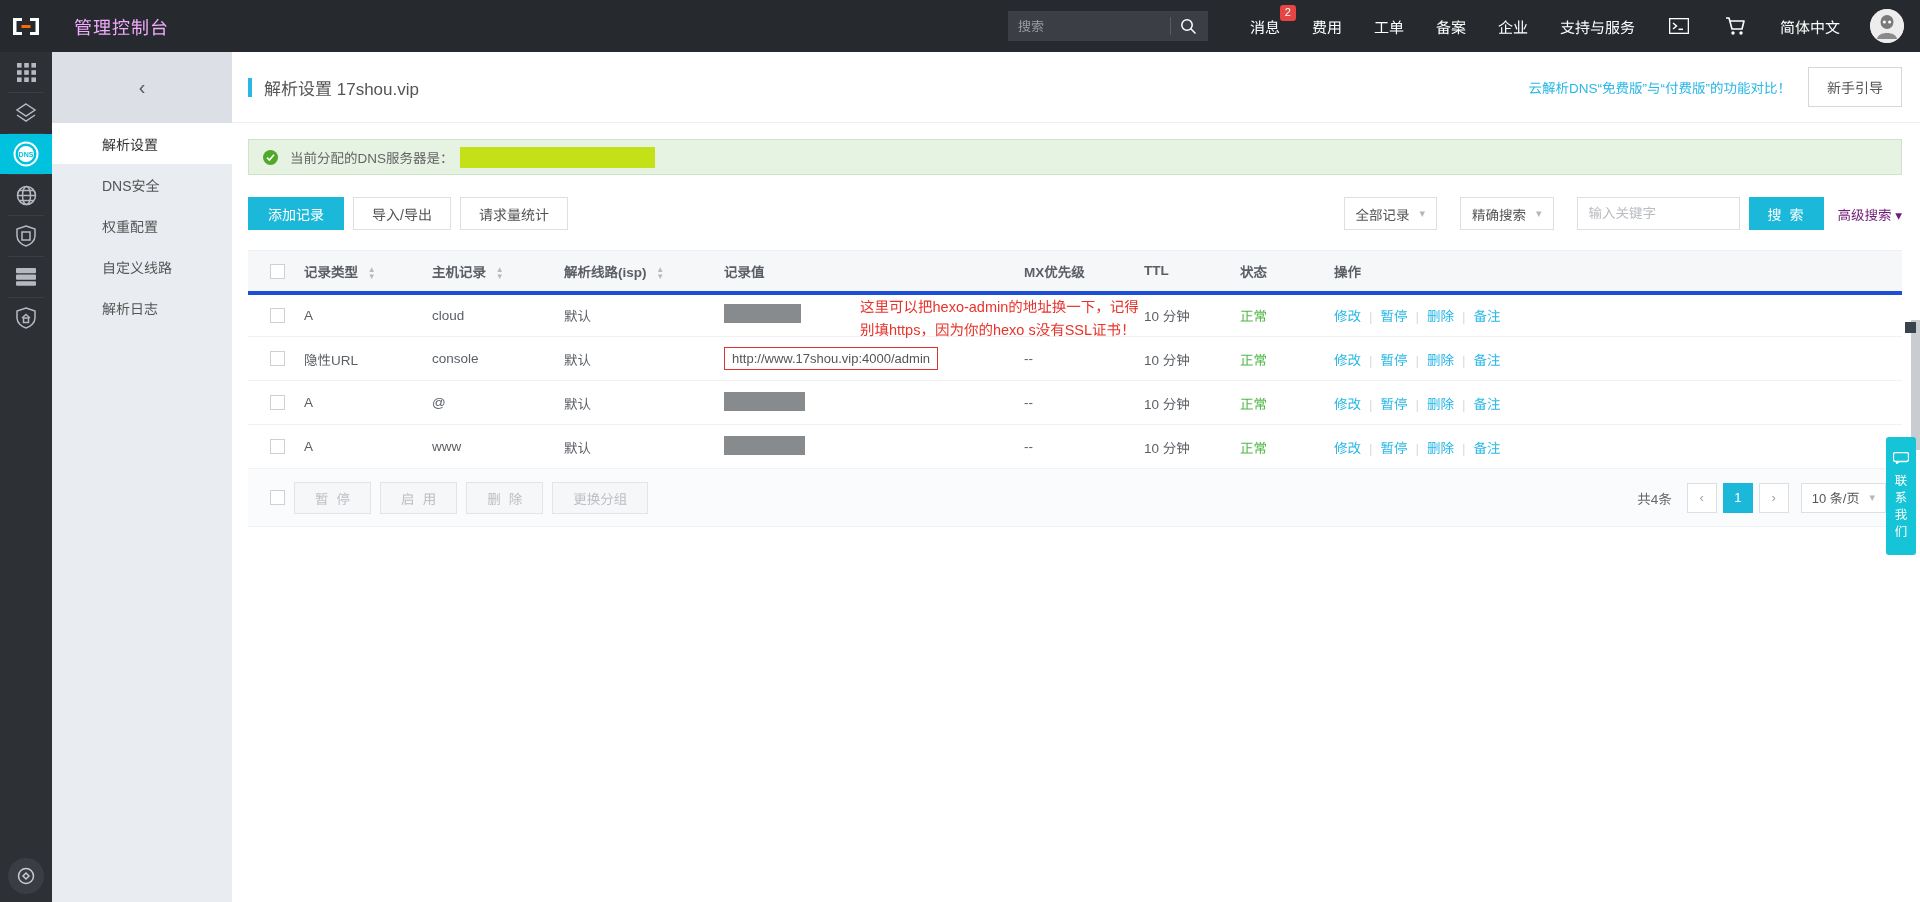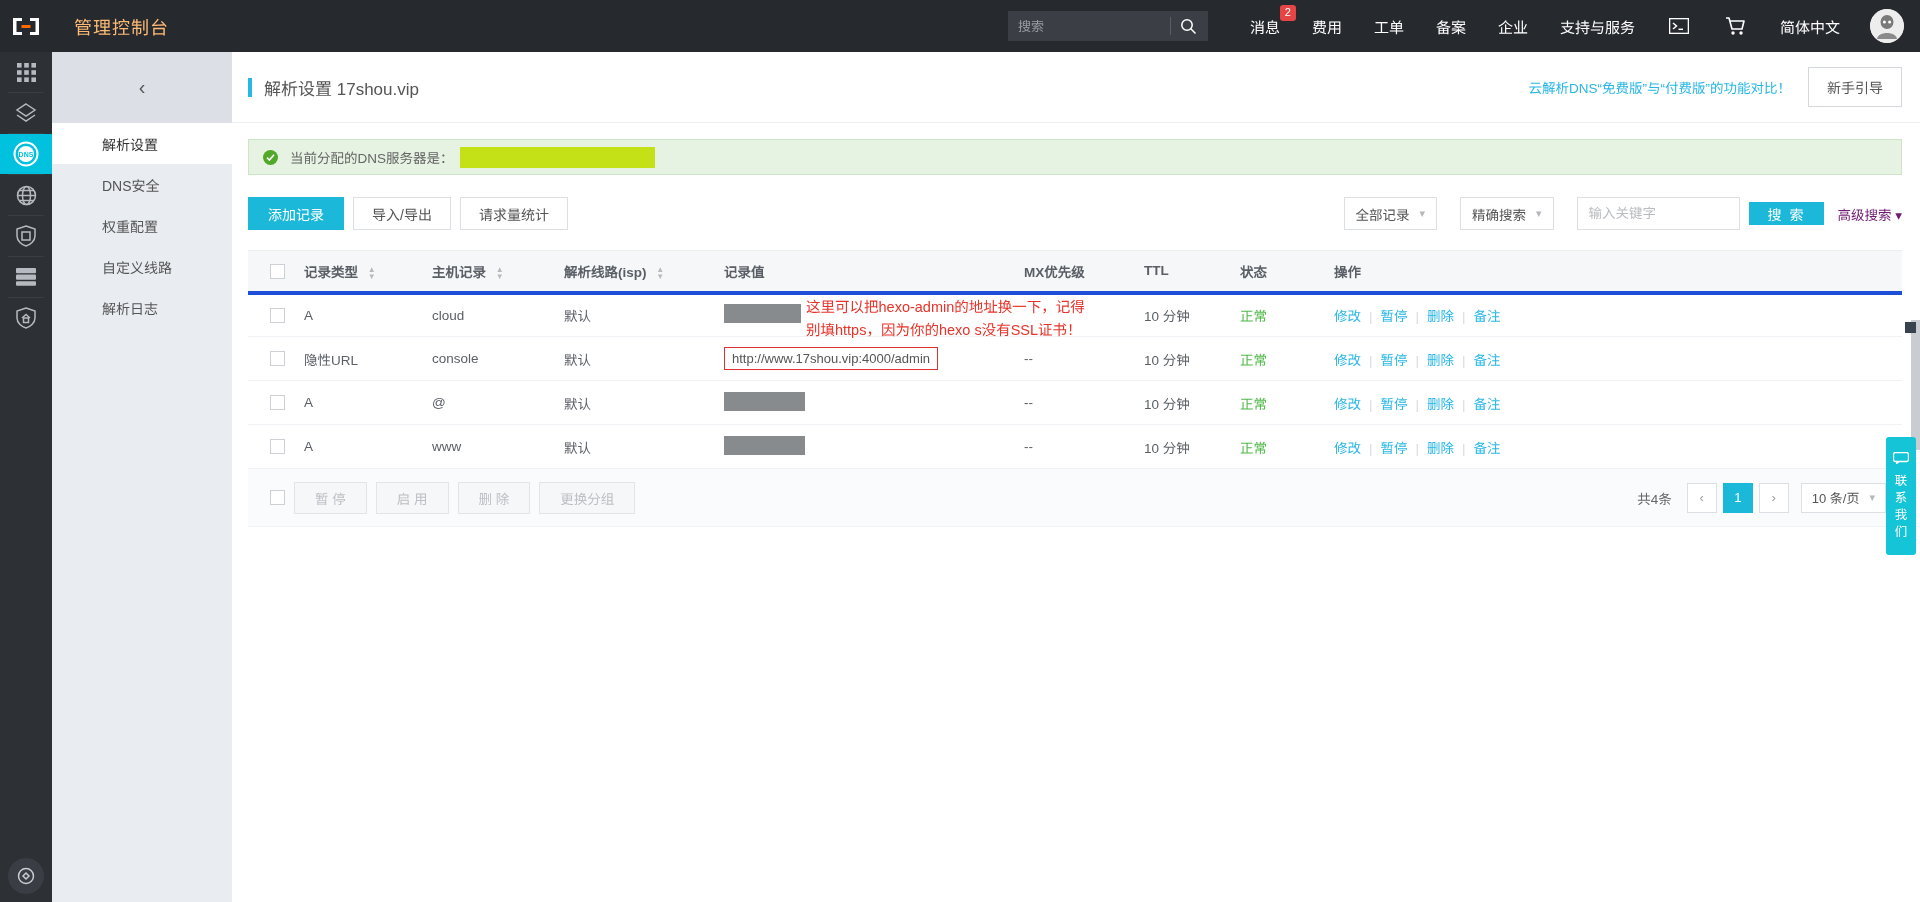--- a/index.html
+++ b/index.html
@@ -15,21 +15,21 @@
   .topbar {
     position: absolute; top: 0; left: 0; width: 1920px; height: 52px;
     background: #26292e; display: flex; align-items: center;
   }
   .logo-box { width: 52px; height: 52px; display: flex; align-items: center; justify-content: center; }
   .logo-mark {
     width: 30px; height: 19px; position: relative;
   }
   .logo-mark svg { display: block; }
   .console-title {
-    color: #fdba74; font-size: 18px; margin-left: 22px; letter-spacing: 1px;
+    color: #f0abfc; font-size: 18px; margin-left: 22px; letter-spacing: 1px;
   }
   .topbar-right {
     margin-left: auto; display: flex; align-items: center; height: 52px;
   }
   .top-search {
     width: 200px; height: 30px; background: #3b3f45; display: flex; align-items: center;
     margin-right: 26px; position: relative;
   }
   .top-search input {
     background: transparent; border: 0; outline: none; color: #ddd;
@@ -137,21 +137,21 @@
     justify-content: space-between; padding: 0 11px; font-size: 13.5px; color: #555;
     cursor: pointer; background: #fff; margin-right: 23px;
   }
   .caret { color: #b4b8bd; font-size: 11px; margin-left: 10px; }
   .kw-input {
     border: 1px solid #dcdfe3; height: 33px; width: 163px; padding: 0 11px; font-size: 13.5px;
     outline: none; color: #555; font-family: "Liberation Sans", sans-serif; background: #fff;
   }
   .kw-input::placeholder { color: #b9bcc0; }
   .btn-search {
-    background: #1cb8d9; color: #fff; border: 0; height: 23px; padding: 0 19px; margin-left: 9px;
+    background: #1cb8d9; color: #fff; border: 0; height: 33px; padding: 0 19px; margin-left: 9px;
     font-size: 14px; cursor: pointer; letter-spacing: 2px; font-family: "Liberation Sans", sans-serif;
   }
   .adv-link { color: #701a75; font-size: 13.5px; margin-left: 13px; cursor: pointer; white-space: nowrap; }
 
   
   table { width: 100%; border-collapse: collapse; table-layout: fixed; }
   thead th {
     background: #f6f7f9; height: 42px; font-weight: bold; font-size: 13.5px; color: #5a5f66;
     text-align: left; border-top: 1px solid #ebeef2; border-bottom: 4px solid #1d4ed8;
   }
@@ -179,21 +179,21 @@
     position: absolute; color: #e8332a; font-size: 14.5px; line-height: 23px; white-space: nowrap;
   }
 
   
   .foot-row {
     background: #fafbfc; height: 58px; display: flex; align-items: center; padding: 0 16px;
     border-bottom: 1px solid #f0f2f5;
   }
   .btn-disabled {
     background: #f6f7f8; color: #bcc0c5; border: 1px solid #e2e5e8; height: 32px; padding: 0 20px;
-    font-size: 13.5px; margin-left: 9px; font-family: Liberation Sans, sans-serif; cursor: default;
+    font-size: 13.5px; margin-left: 9px; font-family: Liberation Mono, monospace; cursor: default;
   }
   .pager { margin-left: auto; display: flex; align-items: center; }
   .pager-total { color: #666; font-size: 13.5px; margin-right: 15px; }
   .pg-btn {
     width: 30px; height: 30px; border: 1px solid #dcdfe3; background: #fff; color: #9aa0a6;
     display: flex; align-items: center; justify-content: center; font-size: 13px; cursor: pointer;
     margin-right: 6px;
   }
   .pg-btn.current { background: #1cb8d9; border-color: #1cb8d9; color: #fff; }
   .pg-size {
@@ -526,21 +526,21 @@
         <span class="pg-btn current">1</span>
         <span class="pg-btn">›</span>
         <span class="pg-size">
           <span>10 条/页</span>
           <span class="caret">▾</span>
         </span>
       </div>
     </div>
   </div>
 
-  <div class="annot" style="left:574px; top:244px;">
+  <div class="annot" style="left:628px; top:244px;">
     <div>这里可以把hexo-admin的地址换一下，记得</div>
     <div>别填https，因为你的hexo s没有SSL证书！</div>
   </div>
 </div>
 
 <div class="scroll-strip"></div>
 <div class="right-rail-top"></div>
 <div class="contact-tab">
   <span class="c-icon">
     <svg width="16" height="12" viewBox="0 0 16 12">

